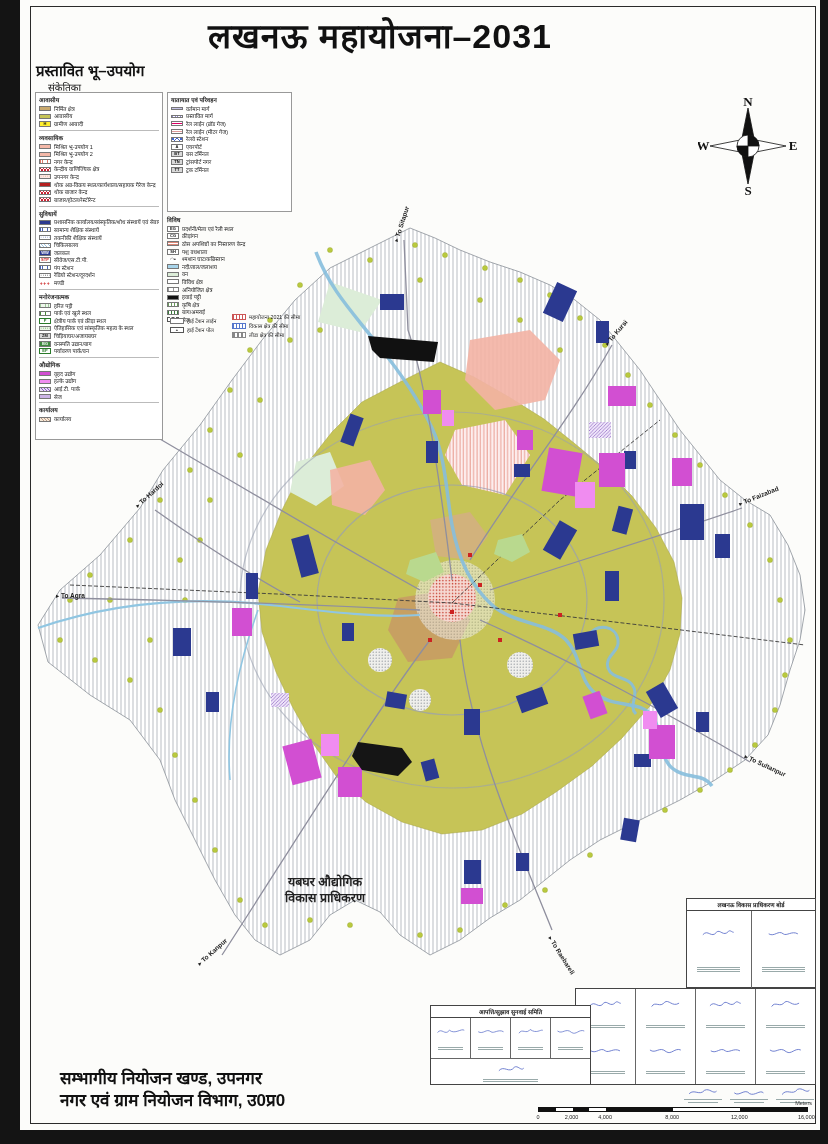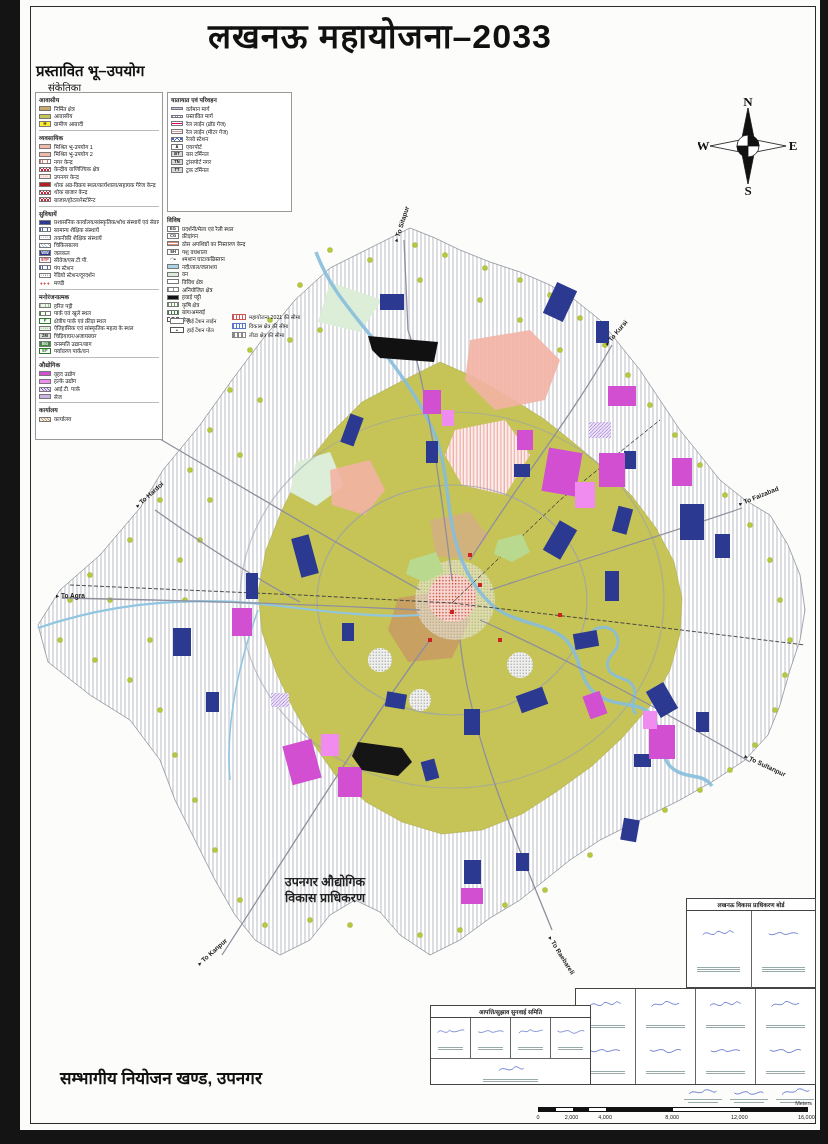--- a/index.html
+++ b/index.html
@@ -325,21 +325,21 @@
       <text x="740" y="506" transform="rotate(-22 740 506)">▸ To Faizabad</text>
       <text x="744" y="758" transform="rotate(25 744 758)">▸ To Sultanpur</text>
       <text x="548" y="938" transform="rotate(58 548 938)">▸ To Raebareli</text>
       <text x="200" y="966" transform="rotate(-42 200 966)">▸ To Kanpur</text>
       <text x="56" y="598" transform="rotate(0 56 598)">▸ To Agra</text>
       <text x="138" y="508" transform="rotate(-42 138 508)">▸ To Hardoi</text>
     </g>
 </svg>
 
 <div id="frame" class="abs"></div>
-<div id="title" class="abs">लखनऊ महायोजना–2033</div>
+<div id="title" class="abs">लखनऊ महायोजना–2031</div>
 <div id="subtitle" class="abs">प्रस्तावित भू–उपयोग</div>
 <div id="legend-caption" class="abs">संकेतिका</div>
 
 <div id="legend-left" class="abs panel">
     <div class="l-sec">
       <div class="l-head">आवासीय</div>
       <div class="l-row">
         <span class="sw builtup"></span>
         <span class="l-label">निर्मित क्षेत्र</span>
       </div>
@@ -619,21 +619,21 @@
   </g>
   <g font-family="'Liberation Serif','DejaVu Serif',serif" font-size="13" font-weight="bold" fill="#111" text-anchor="middle">
     <text x="50" y="10">N</text>
     <text x="50" y="99">S</text>
     <text x="95" y="54">E</text>
     <text x="5" y="54">W</text>
   </g>
 </svg>
 
 <div id="lida" class="abs">
-  <div>उपनगर औद्योगिक</div>
+  <div>यबघर औद्योगिक</div>
   <div>विकास प्राधिकरण</div>
 </div>
 
 <div id="tbl-board" class="abs sigbox">
   <div class="tbl-head">लखनऊ विकास प्राधिकरण बोर्ड</div>
   <div class="cells">
     <div class="cell">
       <svg class="sig" viewBox="0 0 40 14">
           <path d="M2,9 C8,2 12,14 18,6 C22,2 26,12 32,5 C34,3 37,7 38,6"></path>
         </svg>
@@ -815,13 +815,14 @@
 <div class="tick" style="left: 0px;">0</div>
     <div class="tick" style="left: 33.55px;">2,000</div>
     <div class="tick" style="left: 67.1px;">4,000</div>
     <div class="tick" style="left: 134.2px;">8,000</div>
     <div class="tick" style="left: 201.3px;">12,000</div>
     <div class="tick" style="left: 268.4px;">16,000</div>
   </div>
 
 <div id="footer" class="abs">
   <div>सम्भागीय नियोजन खण्ड, उपनगर</div>
+  <div>नगर एवं ग्राम नियोजन विभाग, उ0प्र0</div>
 </div>
 
 </body></html>

